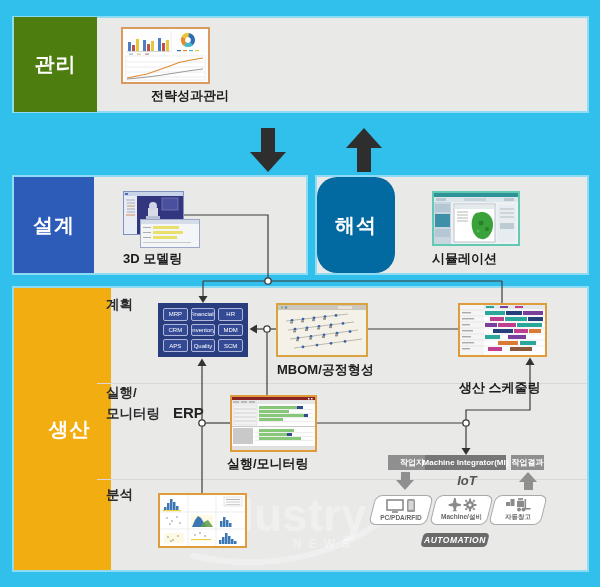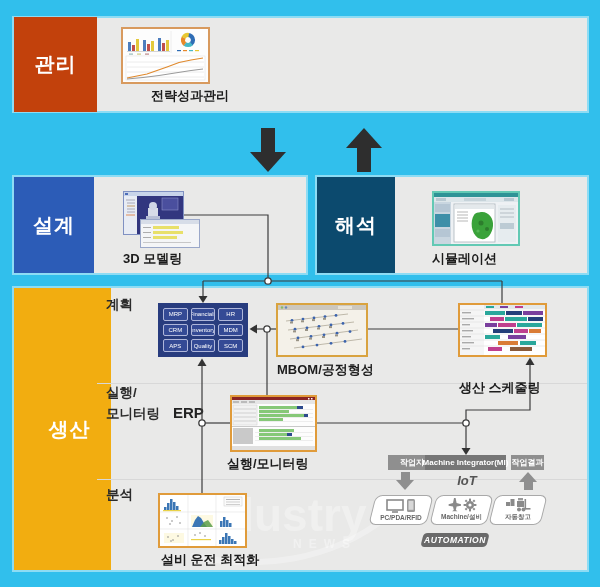--- a/index.html
+++ b/index.html
@@ -1,23 +1,23 @@
 <!DOCTYPE html>
 <html><head>
 <meta charset="utf-8">
 <style>
   html,body{margin:0;padding:0;background:#666;}
   .canvas{position:relative;width:600px;height:587px;background:#31bfec;overflow:hidden;
           font-family:"Liberation Sans",sans-serif;}
   .panel{position:absolute;background:#e9e9e8;box-shadow:0 0 0 2px rgba(255,255,255,.45);}
   .label-box{position:absolute;display:flex;align-items:center;justify-content:center;
              color:#fff;font-size:20px;font-weight:700;letter-spacing:1px;}
-  .box-mgmt{background:#c2410c;}
+  .box-mgmt{background:#4d7c0f;}
   .box-design{background:#2c5cb7;}
-  .box-analysis{background:#0c4a6e;}
+  .box-analysis{background:#0369a1;border-radius:20px;}
   .box-prod{background:#f2ad10;padding-left:14px;}
   .thumb{position:absolute;background:#fff;box-sizing:border-box;z-index:3;}
   .b-orange{border:2px solid #e09b3a;}
   .b-tan{border:2px solid #d89a5e;}
   .b-yellow{border:2px solid #d9a33f;}
   .b-teal{border:2px solid #62c9b4;}
   .caption{position:absolute;font-size:13px;font-weight:700;color:#1c1c1c;white-space:nowrap;z-index:4;}
   .rowlabel{position:absolute;font-size:13.5px;font-weight:700;color:#2b2b2b;line-height:21px;z-index:2;white-space:nowrap;}
   .divider{position:absolute;height:1px;background:#d8d8d8;z-index:1;}
   
@@ -424,21 +424,20 @@
           <rect x="74" y="46" width="2.5" height="3"></rect>
       </g>
       <rect x="31" y="44" width="20" height="1.2" fill="#ead34a"></rect>
       <g fill="#8a8a8a">
           <circle cx="35" cy="40" r=".8"></circle>
           <circle cx="40" cy="38" r=".8"></circle>
           <circle cx="45" cy="41" r=".8"></circle>
         </g>
     </svg>
   </div>
-  <div class="caption" style="left:161px;top:551px;">설비 운전 최적화</div>
 
   <div class="badge" style="left:388px;top:455px;width:56px;">작업지시</div>
   <div class="badge badge-dark" style="left:425px;top:455px;width:81px;">Machine Integrator(MI)</div>
   <div class="badge" style="left:511px;top:455px;width:33px;">작업결과</div>
 
   <div class="sm-stem" style="left:401px;top:472px;"></div>
   <div class="sm-head-down" style="left:396px;top:480px;"></div>
   <div class="sm-head-up" style="left:519px;top:472px;"></div>
   <div class="sm-stem" style="left:524px;top:482px;"></div>
   <div class="iot-label">IoT</div>

